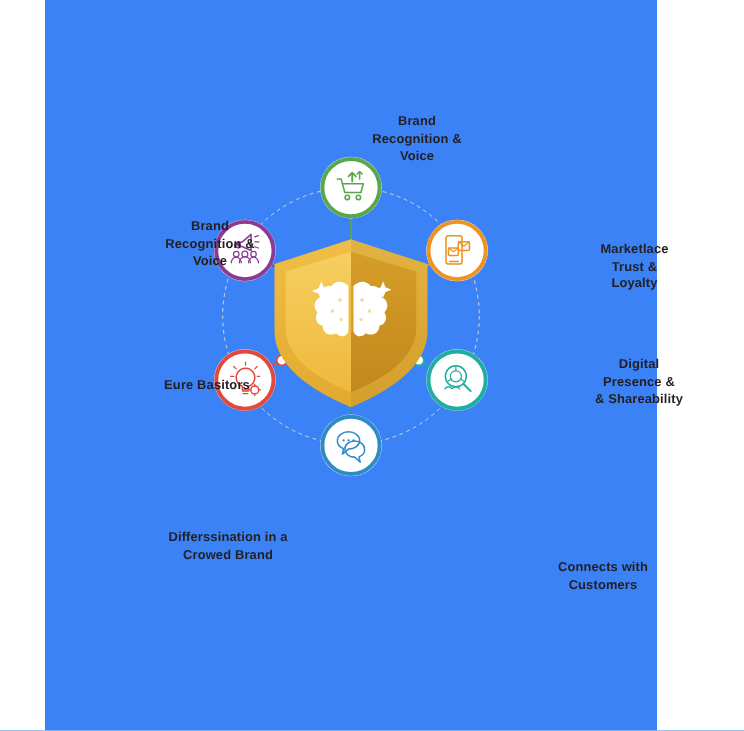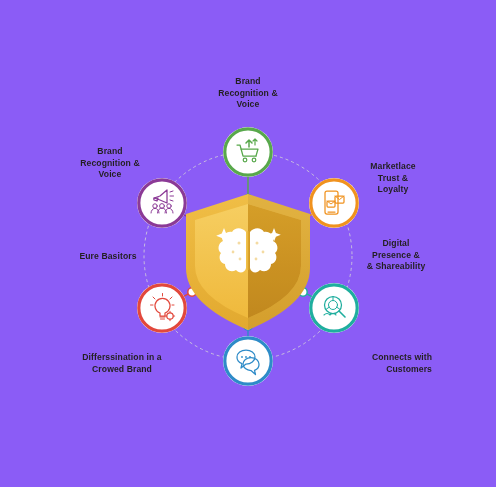--- a/index.html
+++ b/index.html
@@ -2,21 +2,21 @@
 <html><head>
 <meta charset="utf-8">
 <style>
   html,body{margin:0;padding:0;}
   body{
     width:496px;height:487px;
     background:#ffffff;
     font-family:"Liberation Sans", sans-serif;
     overflow:hidden;
   }
-  #stage{position:relative;width:496px;height:487px;background:#8b5cf6;}
+  #stage{position:relative;width:408px;height:487px;background:#3b82f6;margin-left:30px;}
   #canvas{position:absolute;inset:0;}
 
   .label{
     position:absolute;
     font-family:"Liberation Sans", sans-serif;
     font-size:8.6px;
     font-weight:bold;
     color:#231f20;
     line-height:1.35;
     text-align:center;
@@ -192,21 +192,21 @@
   <div id="labels">
       <div class="label" style="left: 248px; top: 93px;">Brand
 Recognition &amp;
 Voice</div>
       <div class="label" style="left: 393px; top: 178px;">Marketlace
 Trust &amp;
 Loyalty</div>
       <div class="label" style="left: 396px; top: 255px;">Digital
 Presence &amp;
 &amp; Shareability</div>
-      <div class="label" style="left: 372px; top: 364px; text-align: right;">Connects with
+      <div class="label" style="left: 372px; top: 384px;">Connects with
 Customers</div>
       <div class="label" style="left: 122px; top: 364px;">Differssination in a
 Crowed Brand</div>
       <div class="label" style="left: 110px; top: 163px;">Brand
 Recognition &amp;
 Voice</div>
       <div class="label" style="left: 108px; top: 257px; text-align: center;">Eure Basitors</div>
     </div>
 </div>
 

